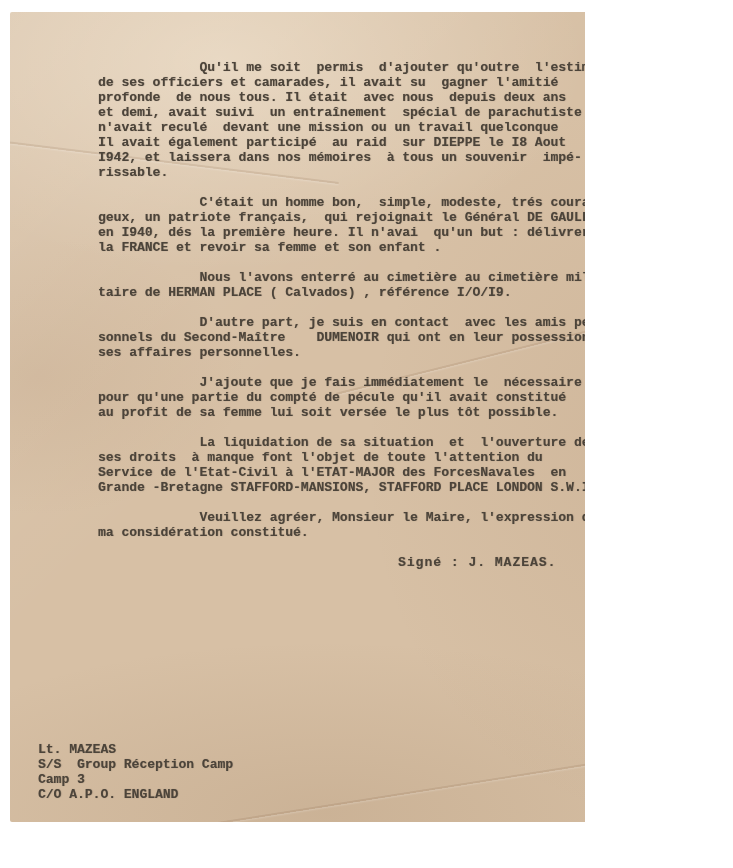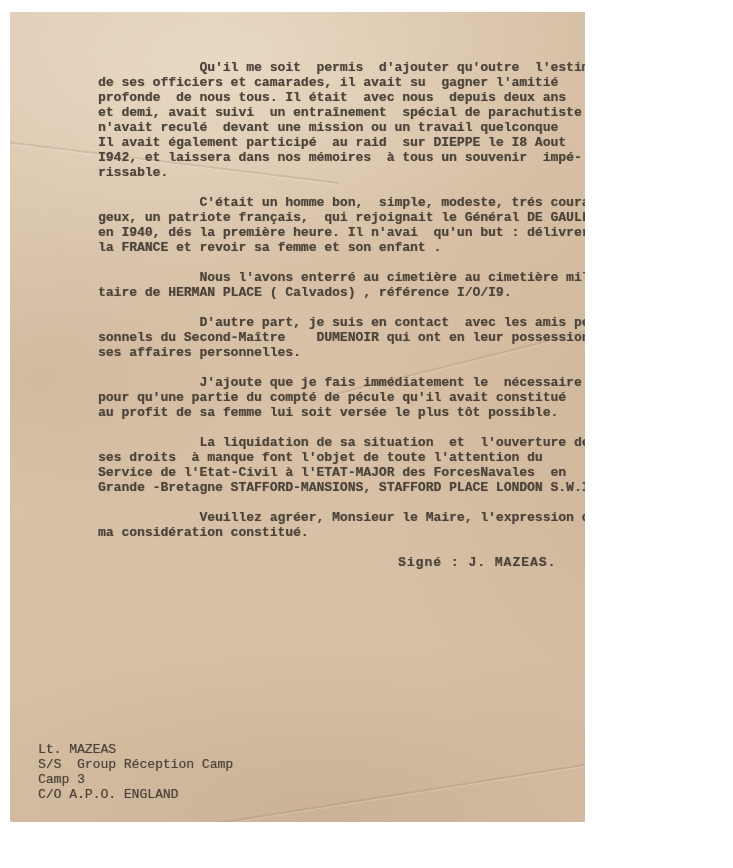--- a/index.html
+++ b/index.html
@@ -73,21 +73,21 @@
     white-space: pre;
     letter-spacing: 1px;
   }
   .address-block {
     position: absolute;
     left: 28px;
     top: 730px;
     font-family: "Liberation Mono", "DejaVu Sans Mono", monospace;
     font-size: 13px;
     line-height: 15px;
-    font-weight: 400;
+    font-weight: 700;
     color: #4c443a;
     text-shadow: 0.4px 0.4px 0.8px rgba(80,70,58,0.55);
     white-space: pre;
   }
   .caption {
     position: absolute;
     left: 118px;
     top: 830px;
     width: 615px;
     text-align: center;

